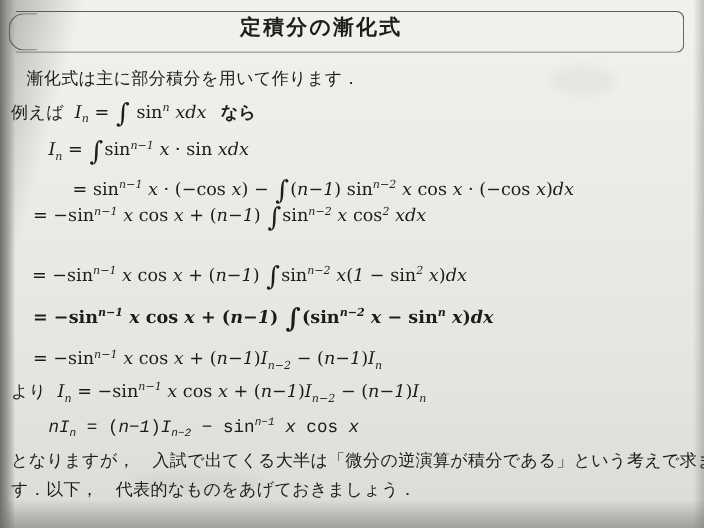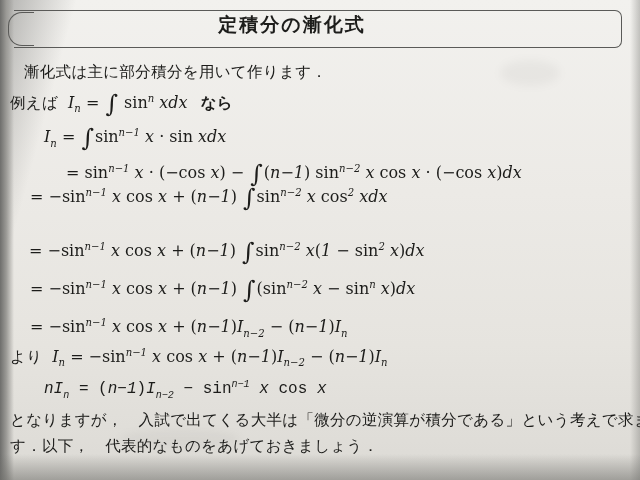--- a/index.html
+++ b/index.html
@@ -126,21 +126,21 @@
     font-family: "DejaVu Serif", serif;
   }
 
   
   #l-intro   { position:absolute; left: 14px; top: 8px; text-align: right; }
   #l-eg      { position:absolute; left: 0px;  top: 38px; }
   #l-e1      { position:absolute; left: 34px; top: 72px; }
   #l-e2      { position:absolute; left: 12px; top: 108px; margin-left: 44px; }
   #l-e3      { position:absolute; left: 20px; top: 132px; }
   #l-e4      { position:absolute; left: 19px; top: 186px; }
-  #l-e5      { position:absolute; left: 20px; top: 224px; }
+  #l-e5      { position:absolute; left: 20px; top: 224px; font-weight: bold; }
   #l-e6      { position:absolute; left: 20px; top: 262px; }
   #l-yori    { position:absolute; left: 0px;  top: 292px; text-align: right; }
   #l-last    { position:absolute; left: 34px; top: 324px; font-family: Liberation Mono, monospace; }
   #l-close1  { position:absolute; left: 0px;  top: 356px; }
   #l-close2  { position:absolute; left: 0px;  top: 382px; }
 
   
   .blotch {
     position: absolute;
     border-radius: 50%;

